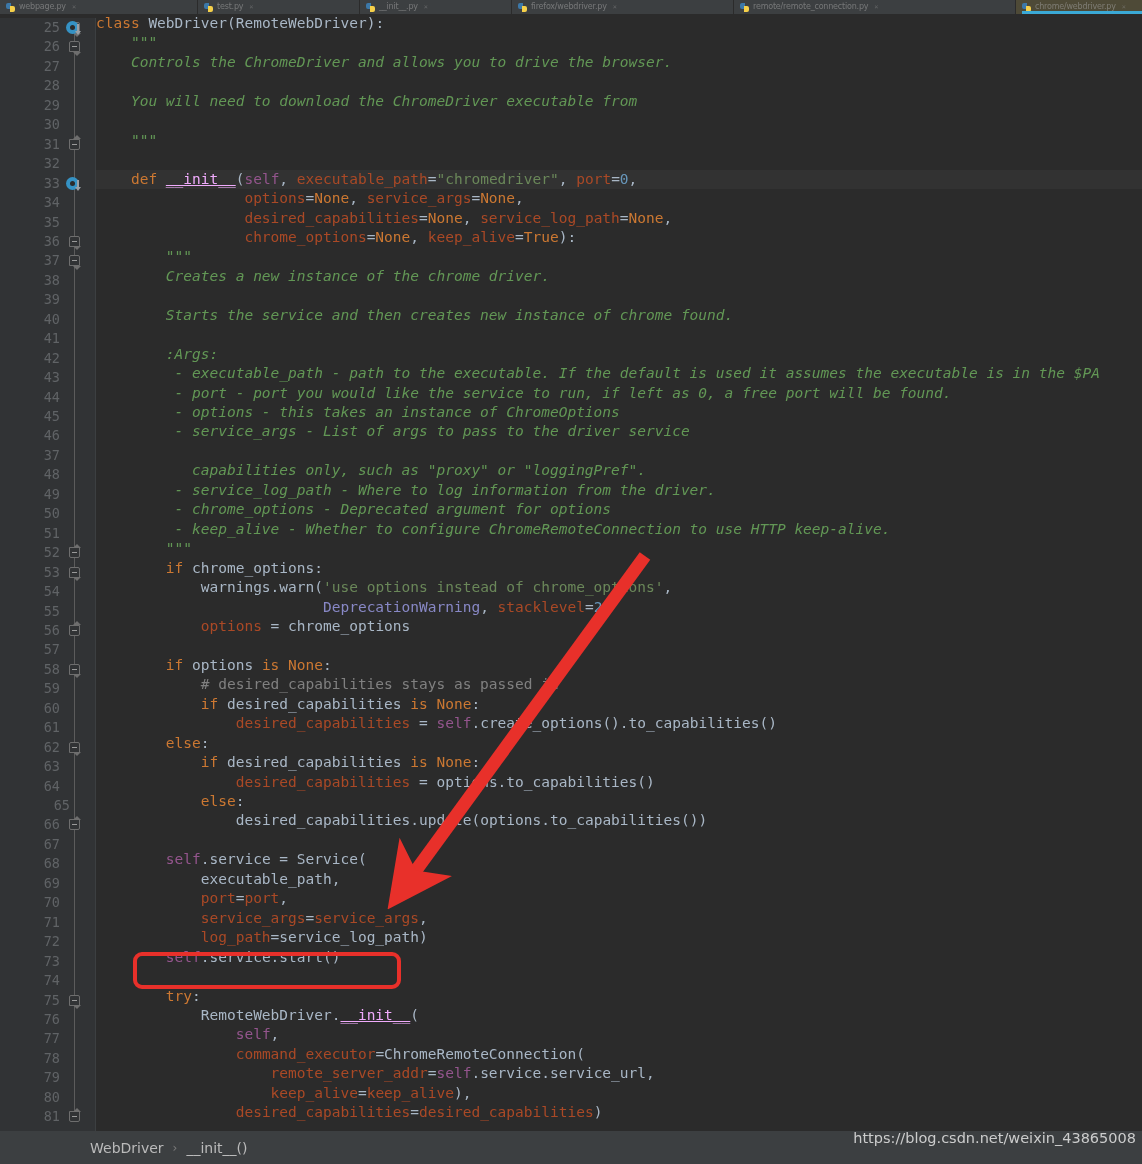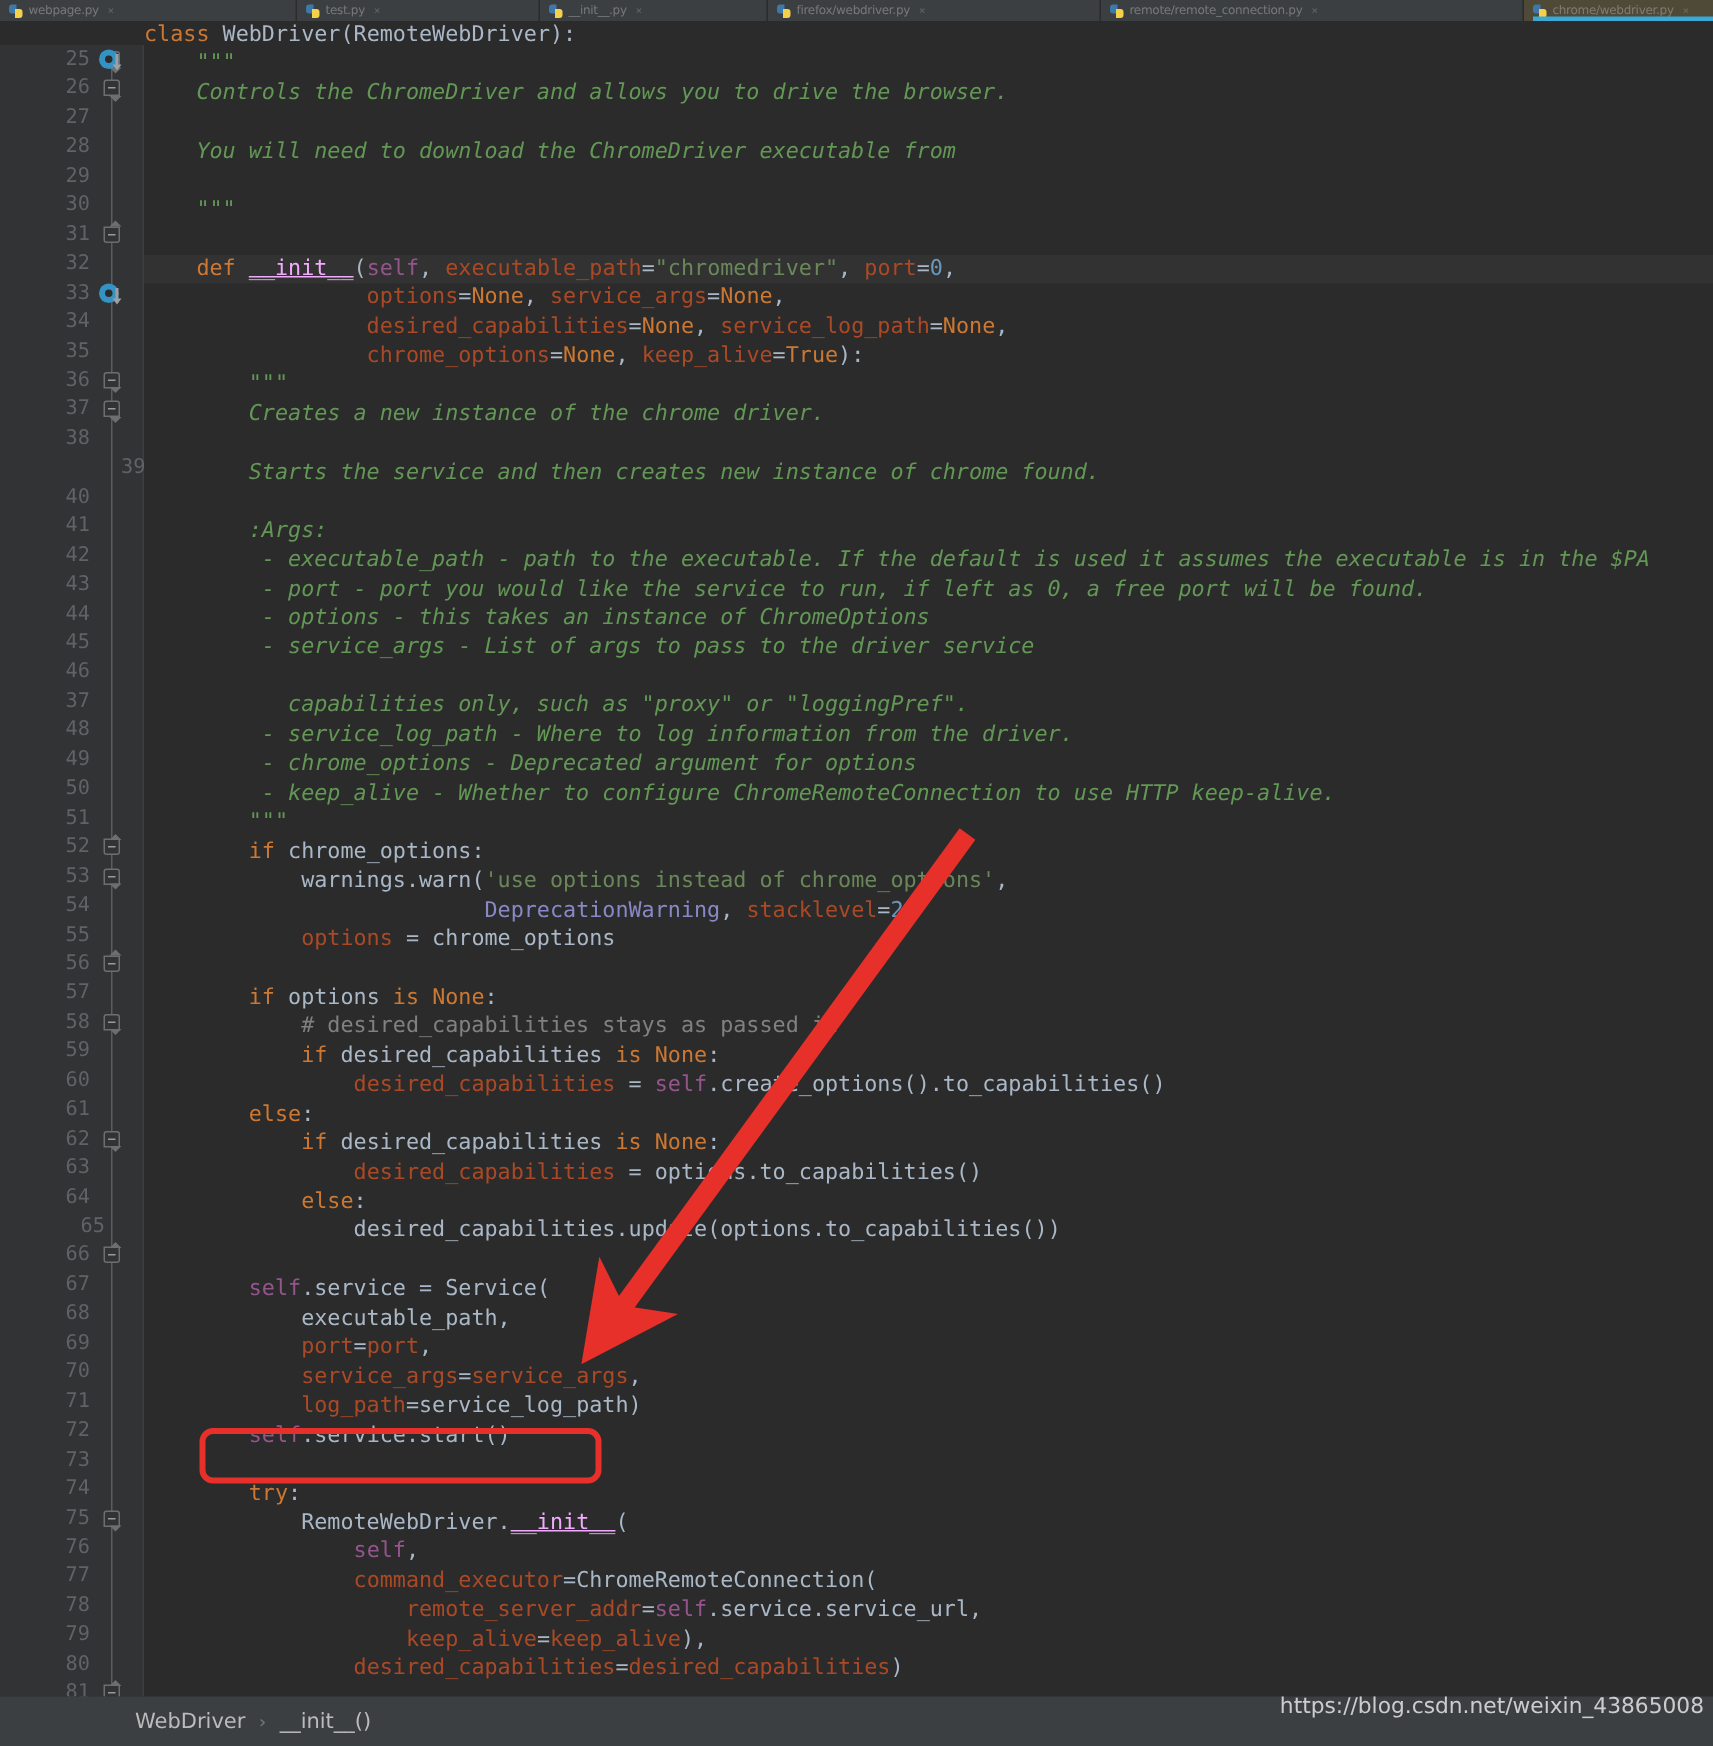--- a/index.html
+++ b/index.html
@@ -39,21 +39,21 @@
     opacity:.55;
   }
   .tab .tclose{font-size:7px;color:#8a8a8a;opacity:.5;margin-left:2px;}
 
   
   .editor{
     position:absolute;left:0;top:14px;width:1142px;height:1117px;
     background:#2b2b2b;overflow:hidden;
   }
   .gutter{
-    position:absolute;left:0;top:16px;width:96px;height:100%;
+    position:absolute;left:0;top:4px;width:96px;height:100%;
     background:#313335;
   }
   .gutter .sep{position:absolute;right:0;top:0;bottom:0;width:1px;background:#3c3f41;}
   .codearea{position:absolute;left:96px;top:0;right:0;bottom:0;}
 
   .row{
     position:relative;height:19.45px;line-height:19.45px;white-space:pre;
     font-size:14.5px;
   }
   .row.cur{background:#323232;}
@@ -206,21 +206,21 @@
           <div class="ln" style="position: absolute; top: 77.8px; line-height: 19.45px; height: 19.45px;">29</div>
           <div class="ln" style="position: absolute; top: 97.25px; line-height: 19.45px; height: 19.45px;">30</div>
           <div class="ln" style="position: absolute; top: 116.7px; line-height: 19.45px; height: 19.45px;">31</div>
           <div class="ln" style="position: absolute; top: 136.15px; line-height: 19.45px; height: 19.45px;">32</div>
           <div class="ln" style="position: absolute; top: 155.6px; line-height: 19.45px; height: 19.45px;">33</div>
           <div class="ln" style="position: absolute; top: 175.05px; line-height: 19.45px; height: 19.45px;">34</div>
           <div class="ln" style="position: absolute; top: 194.5px; line-height: 19.45px; height: 19.45px;">35</div>
           <div class="ln" style="position: absolute; top: 213.95px; line-height: 19.45px; height: 19.45px;">36</div>
           <div class="ln" style="position: absolute; top: 233.4px; line-height: 19.45px; height: 19.45px;">37</div>
           <div class="ln" style="position: absolute; top: 252.85px; line-height: 19.45px; height: 19.45px;">38</div>
-          <div class="ln" style="position: absolute; top: 272.3px; line-height: 19.45px; height: 19.45px; padding-left: 37px;">39</div>
+          <div class="ln" style="position: absolute; top: 272.3px; line-height: 19.45px; height: 19.45px;">39</div>
           <div class="ln" style="position: absolute; top: 291.75px; line-height: 19.45px; height: 19.45px;">40</div>
           <div class="ln" style="position: absolute; top: 311.2px; line-height: 19.45px; height: 19.45px;">41</div>
           <div class="ln" style="position: absolute; top: 330.65px; line-height: 19.45px; height: 19.45px;">42</div>
           <div class="ln" style="position: absolute; top: 350.1px; line-height: 19.45px; height: 19.45px;">43</div>
           <div class="ln" style="position: absolute; top: 369.55px; line-height: 19.45px; height: 19.45px;">44</div>
           <div class="ln" style="position: absolute; top: 389px; line-height: 19.45px; height: 19.45px;">45</div>
           <div class="ln" style="position: absolute; top: 408.45px; line-height: 19.45px; height: 19.45px;">46</div>
           <div class="ln" style="position: absolute; top: 427.9px; line-height: 19.45px; height: 19.45px;">37</div>
           <div class="ln" style="position: absolute; top: 447.35px; line-height: 19.45px; height: 19.45px;">48</div>
           <div class="ln" style="position: absolute; top: 466.8px; line-height: 19.45px; height: 19.45px;">49</div>

